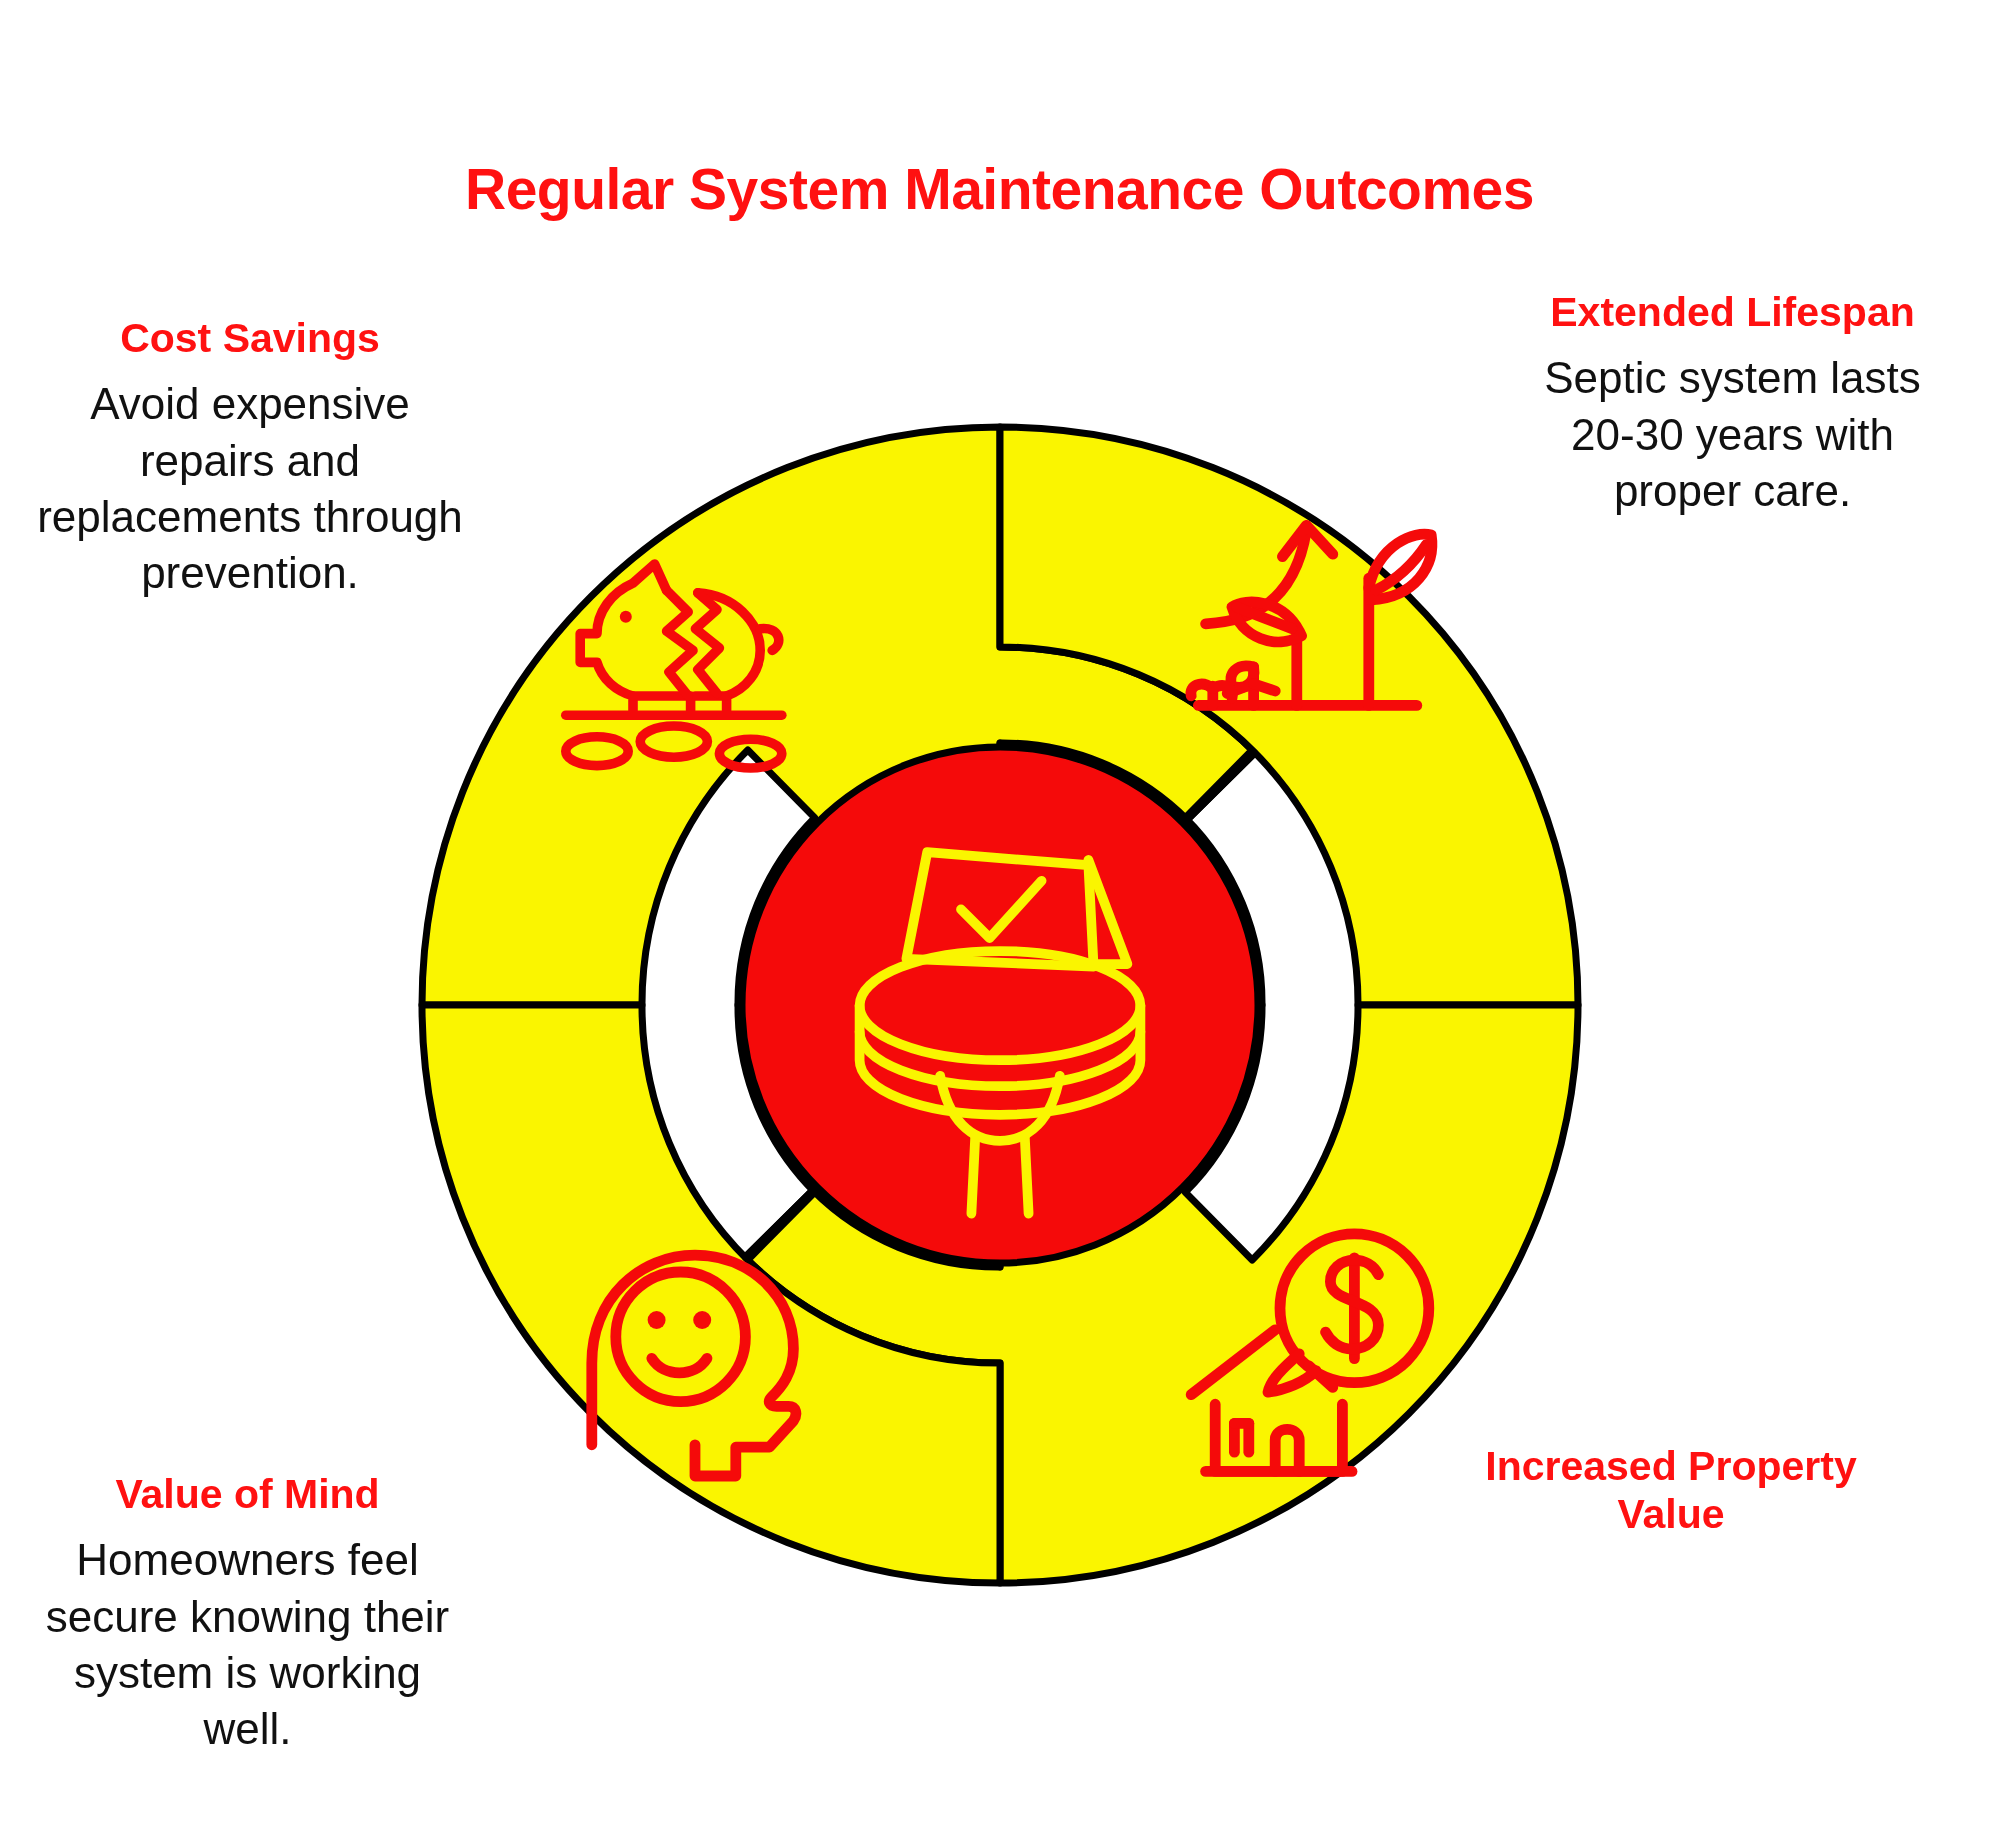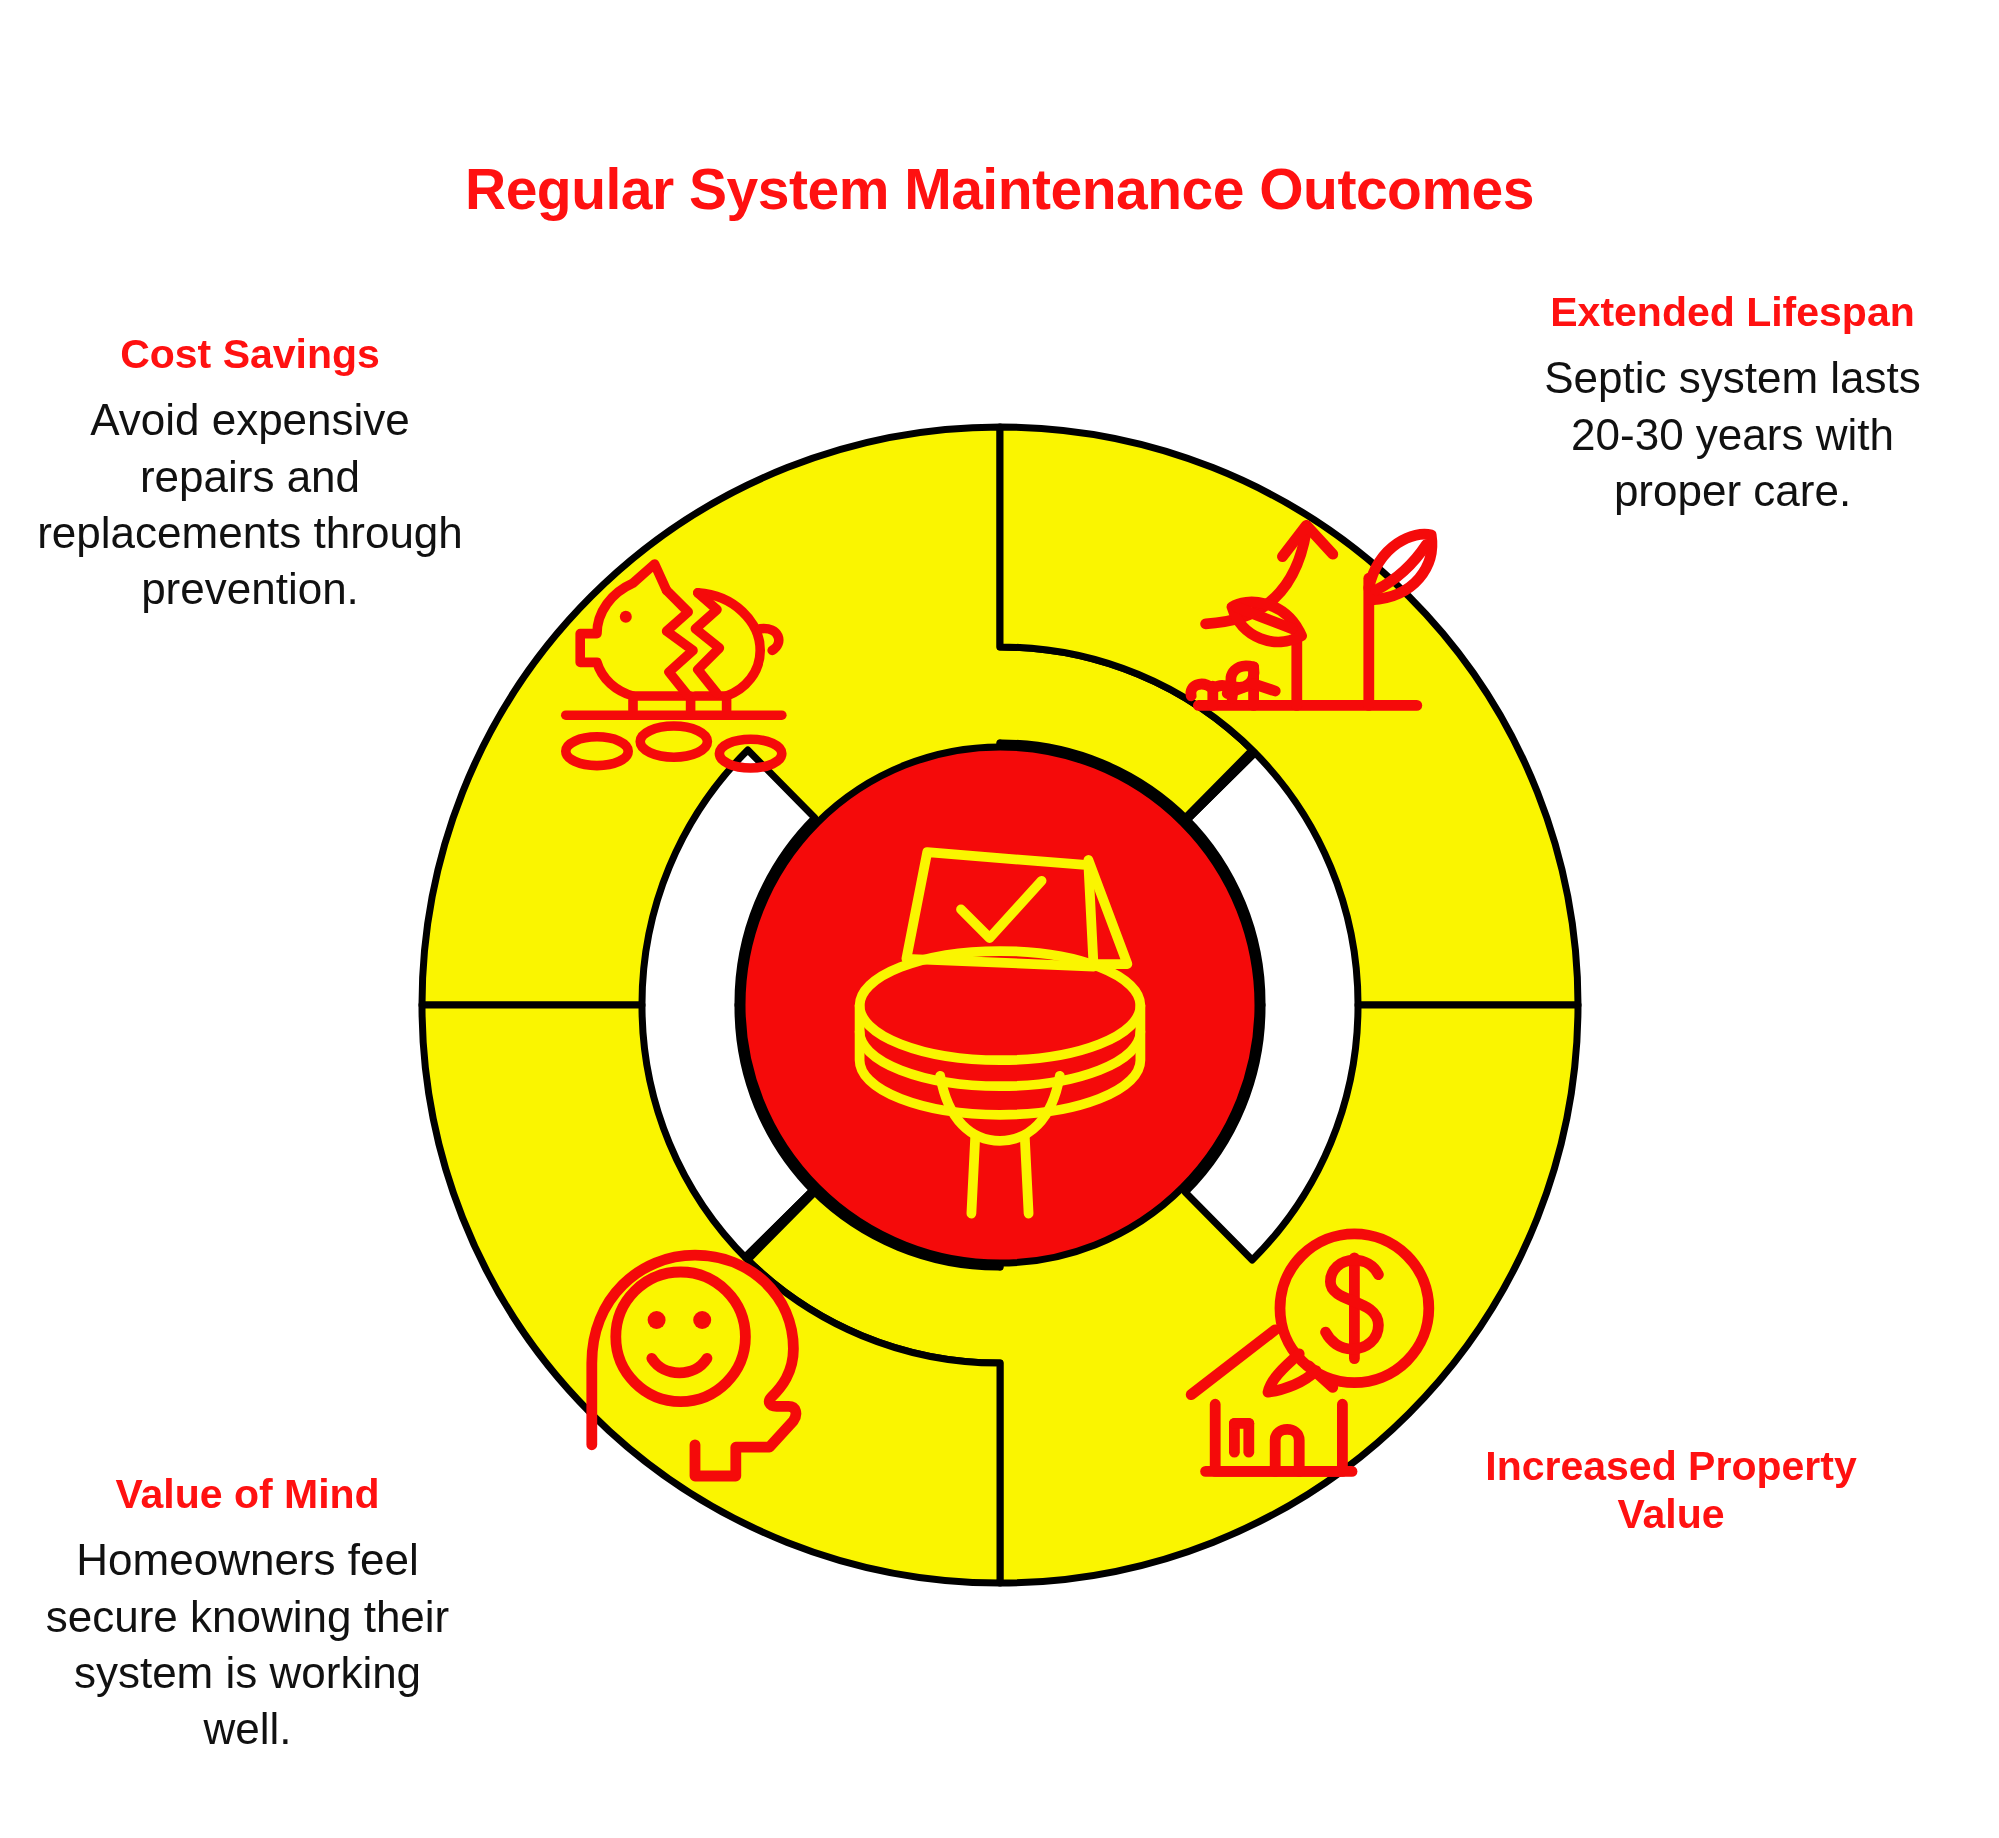--- a/index.html
+++ b/index.html
@@ -51,21 +51,21 @@
     text-align: center;
   }
   .callout .c-body {
     color: #111111;
     font-size: 44px;
     line-height: 1.28;
     margin: 0;
     text-align: center;
   }
 
-  #callout-cost-savings      { left: 35px;  top: 330px; }
+  #callout-cost-savings      { left: 35px;  top: 314px; }
   #callout-extended-lifespan { left: 1520px; top: 288px; width: 425px; }
   #callout-peace-of-mind     { left: 30px;  top: 1470px; width: 435px; }
   #callout-property-value    { left: 1446px; top: 1442px; width: 450px; }
 </style>
 </head>
 <body>
 
 <h1 id="page-title">Regular System Maintenance Outcomes</h1>
 
 <div id="wheel-wrap">

